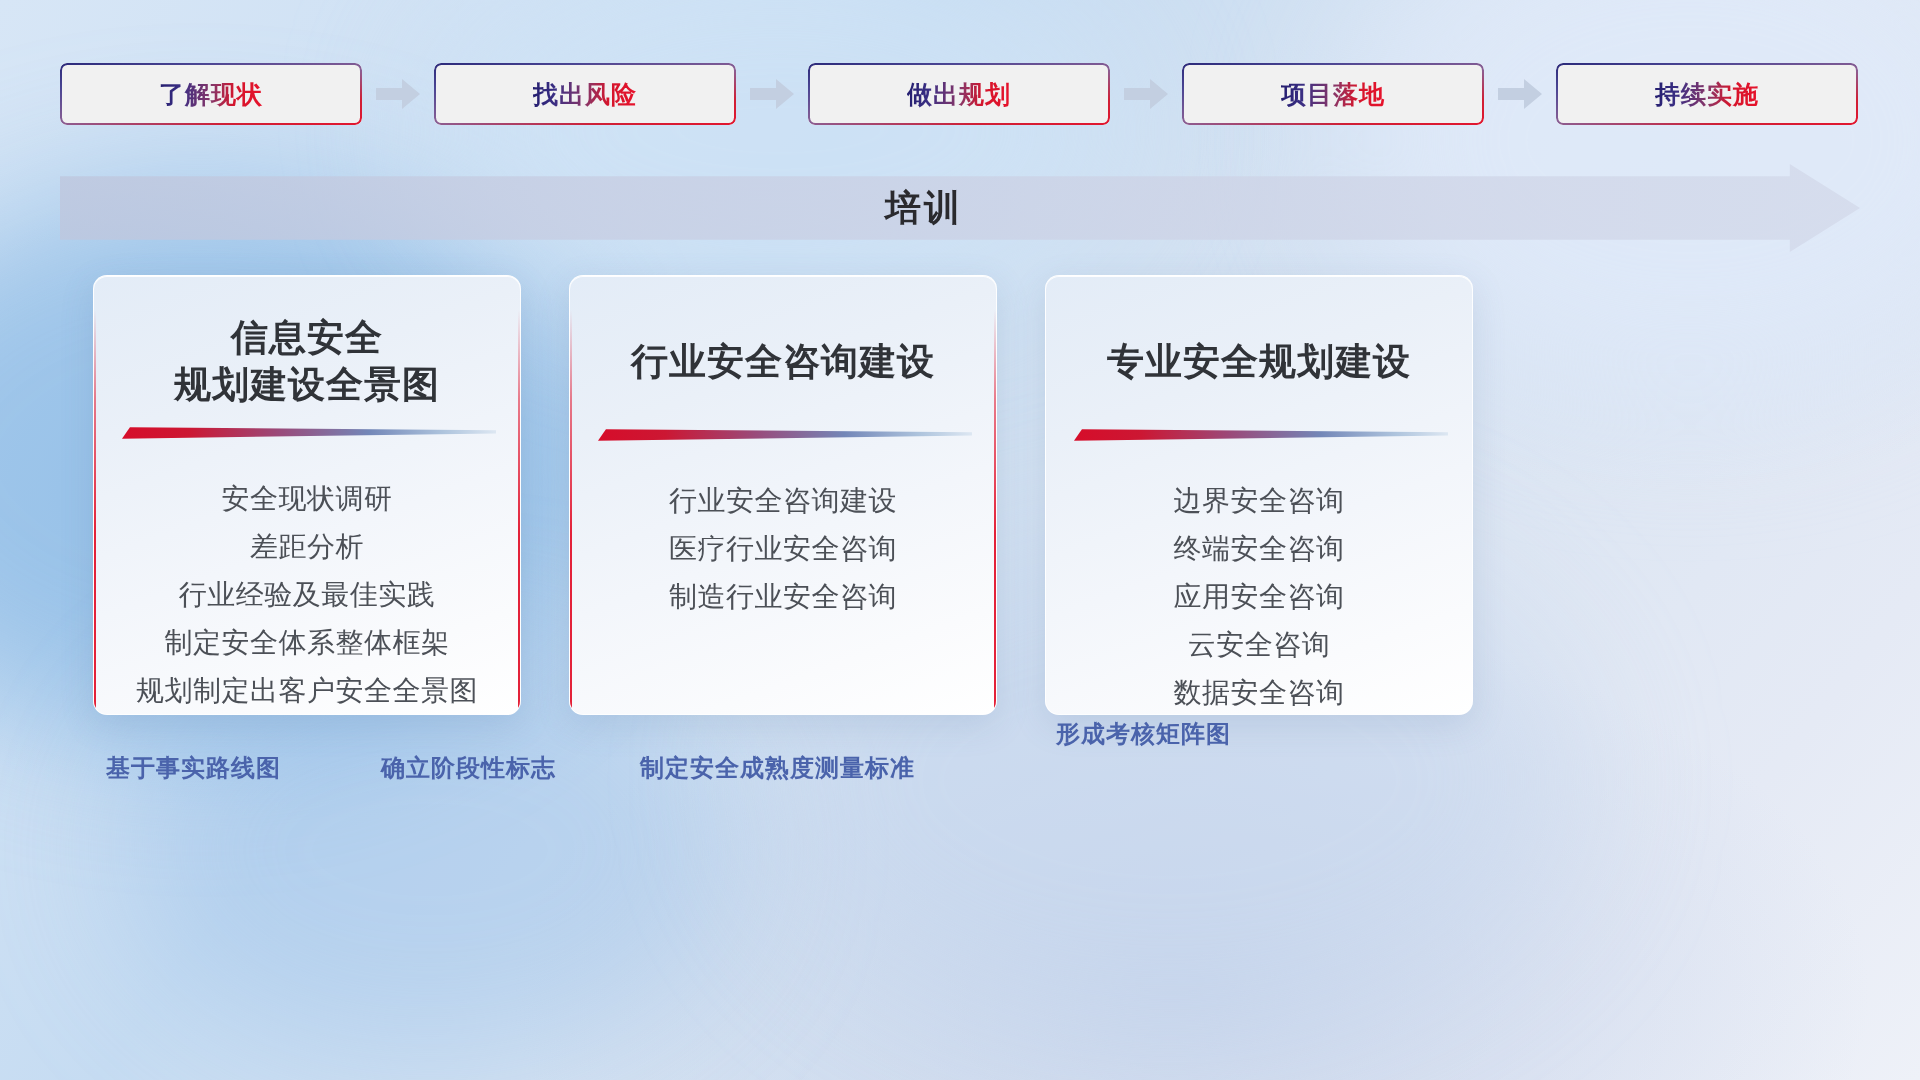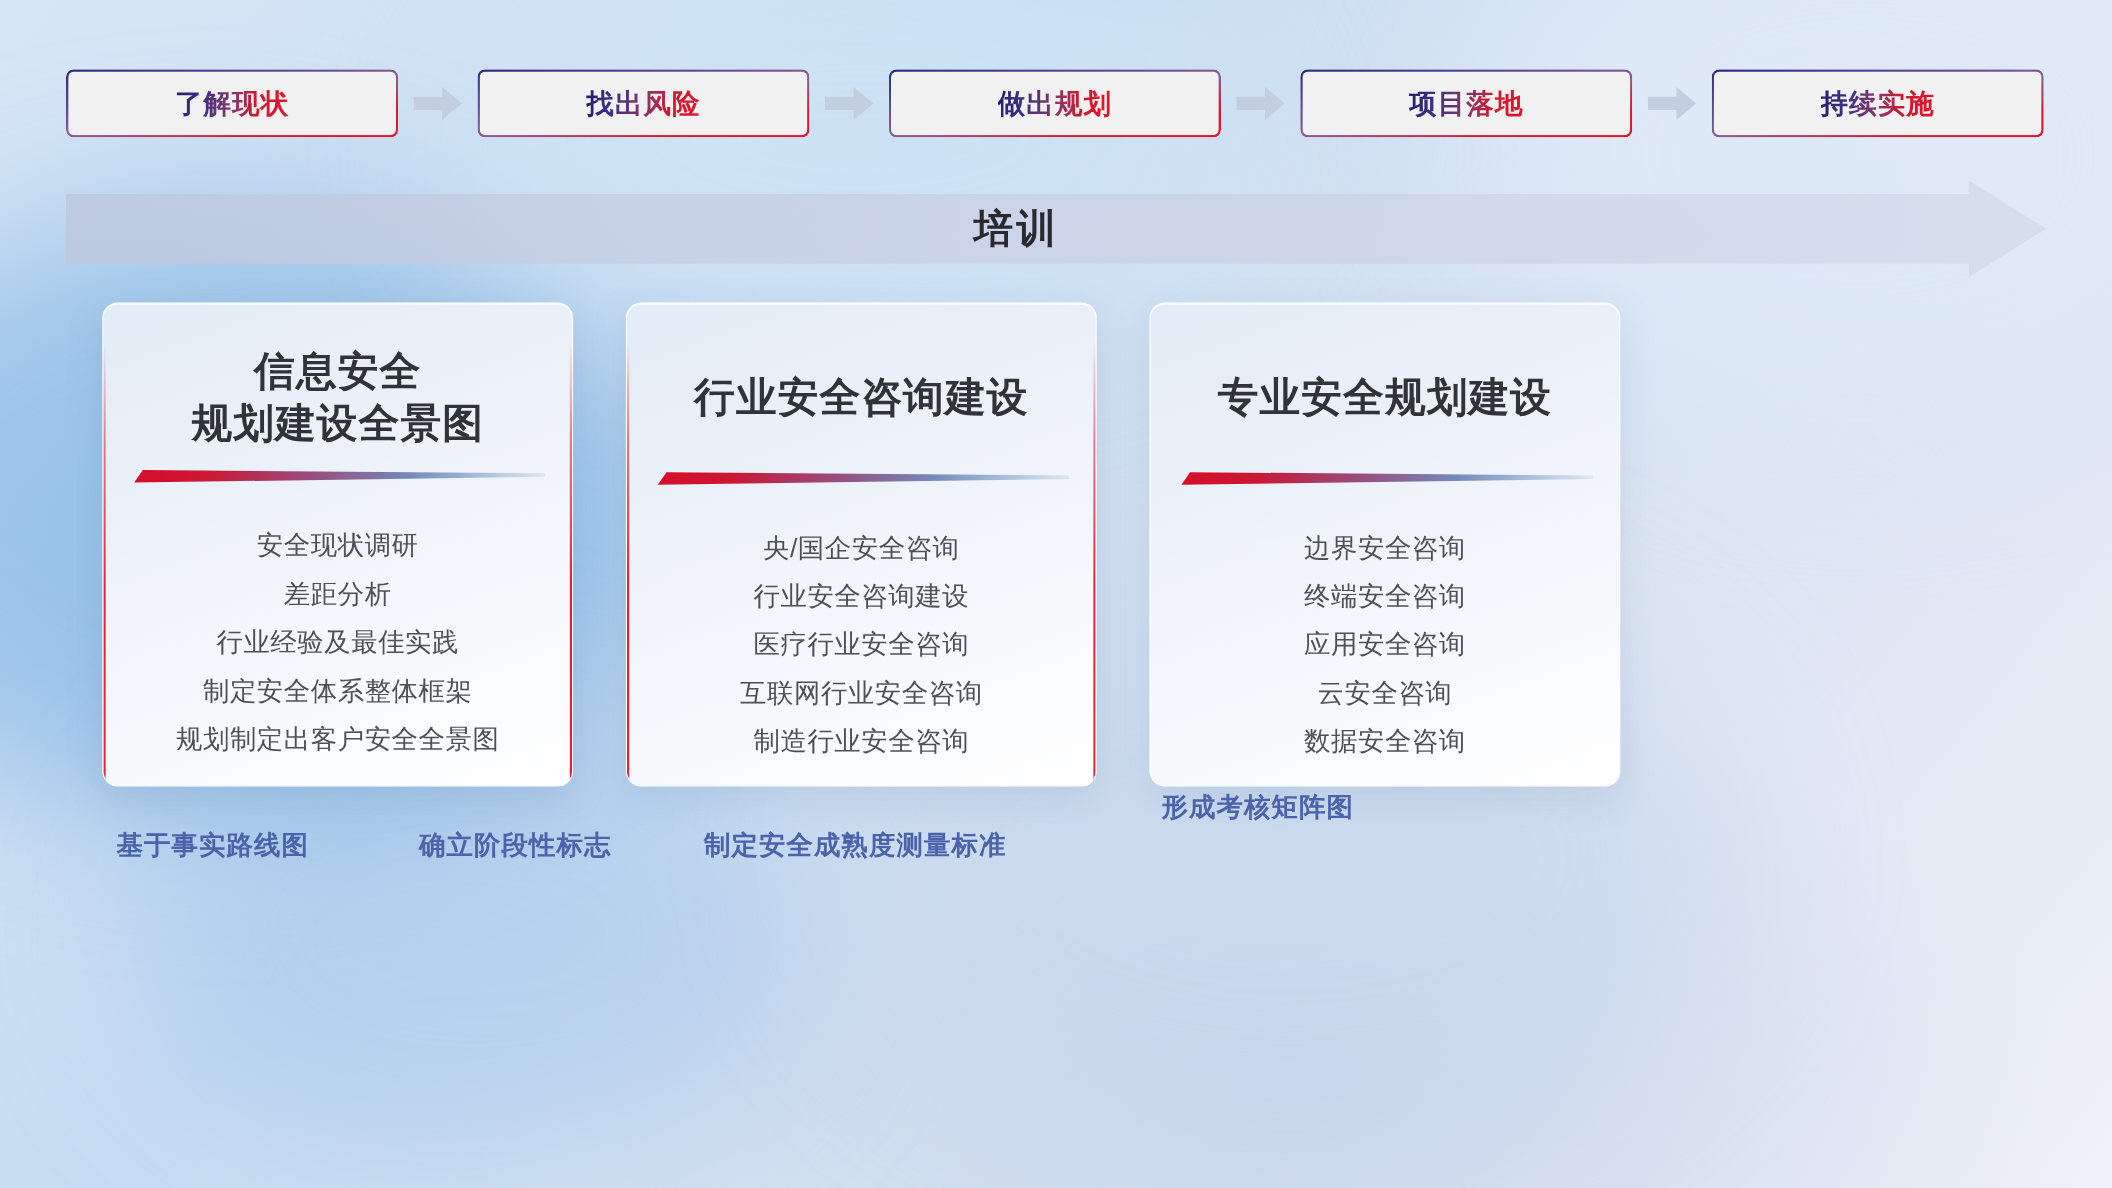--- a/index.html
+++ b/index.html
@@ -174,21 +174,21 @@
   .card-list {
     list-style: none;
     margin: 0;
     padding: 0 18px;
     text-align: center;
   }
   .card.c1 .card-list { margin-top: 20px; }
   .card.c2 .card-list { margin-top: 20px; }
   .card.c3 .card-list { margin-top: 20px; }
   .card-list li {
-    font-size: 24px;
+    font-size: 28px;
     color: #4c5057;
     line-height: 1.0;
     padding: 10px 0;
     letter-spacing: 0.5px;
   }
 
   
   .foot-label {
     position: absolute;
     font-size: 24px;
@@ -315,24 +315,22 @@
               <stop offset="66%" stop-color="#7387b8"></stop>
               <stop offset="86%" stop-color="#aec4dd"></stop>
               <stop offset="100%" stop-color="#dde7f2"></stop>
             </linearGradient>
           </defs>
           <path d="M4 12 L12 2 L380 4.6 L380 7.4 Z" fill="url(#dg2)"></path>
         </svg>
       </div>
 
       <ul class="card-list">
-        <li>央/国企安全咨询</li>
         <li>行业安全咨询建设</li>
         <li>医疗行业安全咨询</li>
-        <li>互联网行业安全咨询</li>
         <li>制造行业安全咨询</li>
       </ul>
     </div>
 
     <div class="card c3">
       <h2 class="card-title">专业安全规划建设</h2>
 
       <div class="divider-wrap">
         <svg viewBox="0 0 380 14" preserveAspectRatio="none" aria-hidden="true">
           <defs>

